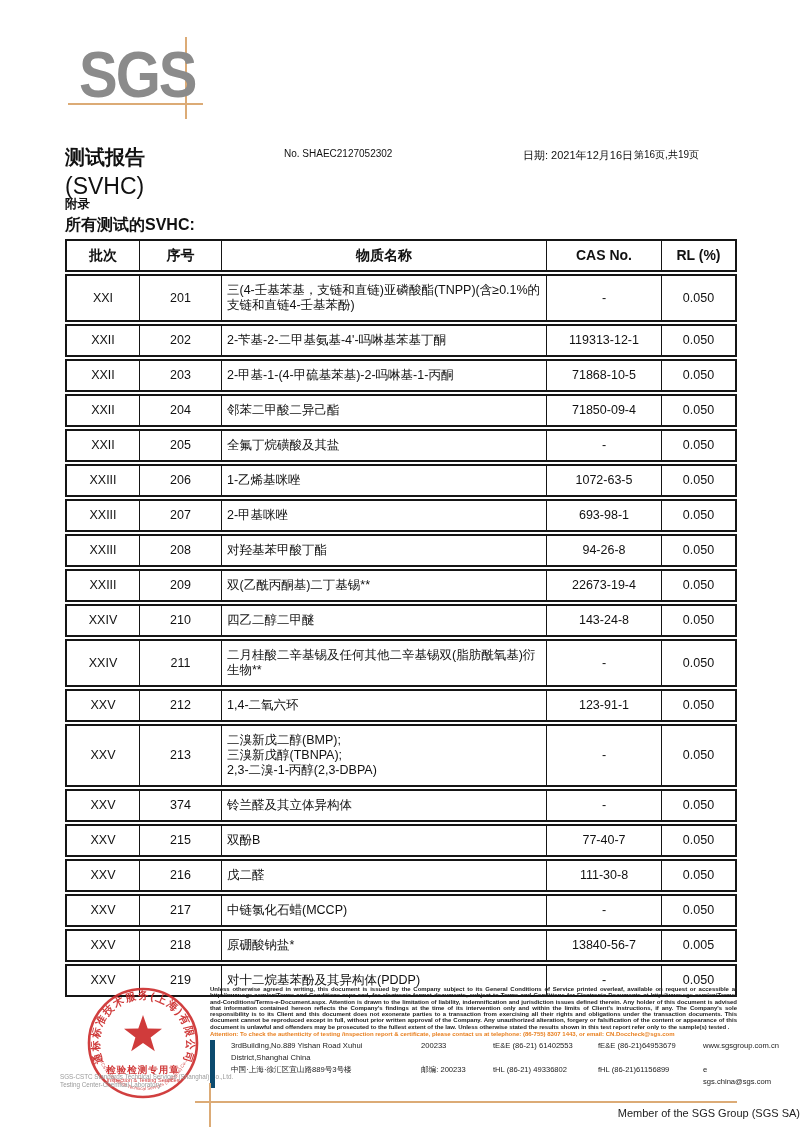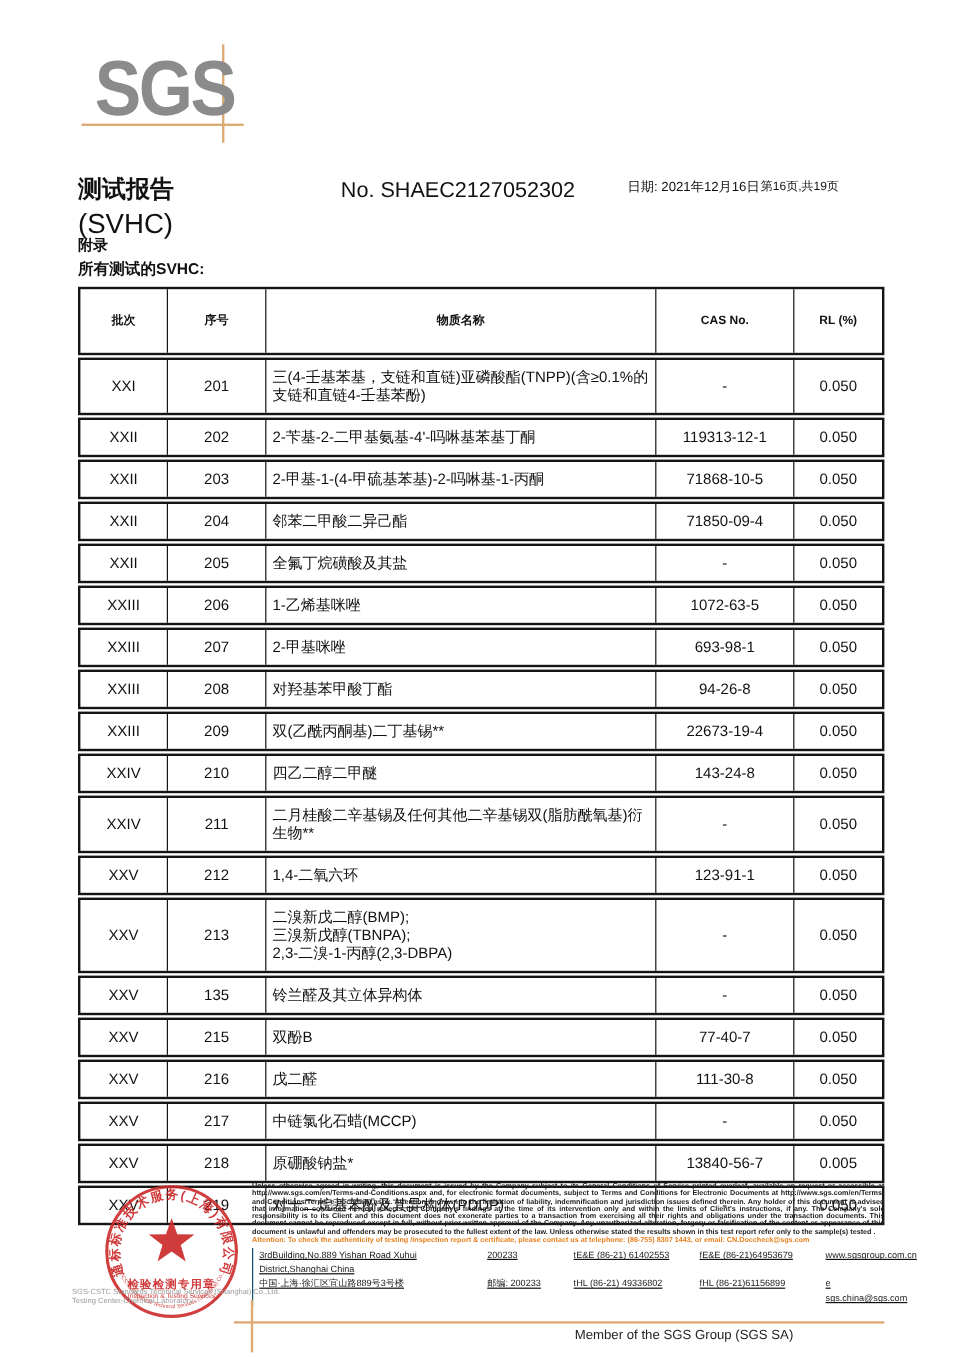--- a/index.html
+++ b/index.html
@@ -10,55 +10,55 @@
   
   .logo{position:absolute;top:34px;left:65px;width:160px;height:90px;}
   .logo-text{font-weight:bold;font-size:58px;line-height:58px;color:#8b8b8b;letter-spacing:-2px;
     transform:scaleY(1.12);transform-origin:top left;position:absolute;top:8px;left:14px;}
   .logo-hline{position:absolute;top:69px;left:3px;width:135px;height:2px;background:#dcab76;}
   .logo-vline{position:absolute;top:3px;left:120px;width:2px;height:82px;background:#dcab76;}
   
   .title-row{position:absolute;top:144px;left:0;width:800px;height:60px;}
   .doc-title{position:absolute;left:65px;top:0;font-size:20px;font-weight:bold;}
   .doc-subtitle{position:absolute;left:65px;top:29px;font-size:23px;}
-  .report-no{position:absolute;left:284px;top:4px;font-size:18px;}
+  .report-no{position:absolute;left:284px;top:4px;font-size:10px;}
   .report-date{position:absolute;left:487px;top:4px;font-size:11px;margin-left:36px;}
   .report-page{position:absolute;left:634px;top:4px;font-size:10px;}
   .appendix{position:absolute;left:65px;top:196px;font-size:12.5px;font-weight:bold;}
-  .appendix-sub{position:absolute;left:65px;top:215px;font-size:13px;font-weight:bold;}
+  .appendix-sub{position:absolute;left:65px;top:215px;font-size:16px;font-weight:bold;}
   
   .tbl{position:absolute;top:239px;left:65px;width:672px;}
   .tr{display:flex;border:2px solid #151515;margin-bottom:2px;background:#fff;}
   .th,.td{display:flex;align-items:center;justify-content:center;text-align:center;
     border-right:1.4px solid #151515;box-sizing:border-box;font-size:12.5px;line-height:15px;
     padding:7px 4px;}
   .th:last-child,.td:last-child{border-right:none;}
-  .thead .th{font-weight:bold;padding:19px 4px;font-size:10px;}
+  .thead .th{font-weight:bold;padding:7px 4px;font-size:14px;}
   .c-batch{width:73px;flex:none;}
   .c-no{width:82px;flex:none;}
   .c-name{width:325px;flex:none;justify-content:flex-start;text-align:left;white-space:pre-line;padding-left:5px;}
   .c-cas{width:115px;flex:none;}
   .c-rl{flex:1;}
   
   .footer{position:absolute;top:983px;left:60px;width:680px;height:148px;font-size:6px;}
   .stamp-svg{position:absolute;left:8px;top:0;}
   .stamp-company{position:absolute;left:0;top:90px;width:190px;color:#9a9a9a;font-size:6.3px;line-height:7.5px;}
   .legal{position:absolute;left:150px;top:3px;width:527px;}
   .disclaimer{font-size:6px;line-height:6.3px;text-align:justify;color:#222;font-weight:bold;}
   .attention{font-size:6px;line-height:6.4px;color:#e87f1e;font-weight:bold;margin-top:1px;}
-  .addr{border-left:1px solid #0c4a6e;padding-left:5px;margin-top:3px;text-decoration:underline;}
+  .addr{border-left:5px solid #0c4a6e;padding-left:16px;margin-top:3px;}
   .addr-line{display:flex;align-items:baseline;font-size:7.6px;line-height:12px;color:#222;}
   .addr-line .a1{width:190px;flex:none;}
   .addr-line .a2{width:72px;flex:none;}
   .addr-line .a3{width:105px;flex:none;}
   .addr-line .a4{width:105px;flex:none;}
   .addr-line .a5{flex:1;}
   .footer-hline{position:absolute;left:135px;top:118px;width:542px;height:2px;background:#dcab76;}
   .footer-vline{position:absolute;left:149px;top:100px;width:2px;height:44px;background:#dcab76;}
-  .member{position:absolute;left:280px;top:124px;width:460px;text-align:center;
+  .member{position:absolute;left:280px;top:124px;width:460px;text-align:right;
     font-size:11px;color:#222;}
 </style>
 </head>
 <body>
 
 <div class="page">
 
   <div class="logo">
     <div class="logo-hline"></div>
     <div class="logo-vline"></div>
@@ -187,21 +187,21 @@
           <div class="td c-no">213</div>
           <div class="td c-name">二溴新戊二醇(BMP);
 三溴新戊醇(TBNPA);
 2,3-二溴-1-丙醇(2,3-DBPA)</div>
           <div class="td c-cas">-</div>
           <div class="td c-rl">0.050</div>
         </div>
 
         <div class="tr">
           <div class="td c-batch">XXV</div>
-          <div class="td c-no">135</div>
+          <div class="td c-no">374</div>
           <div class="td c-name">铃兰醛及其立体异构体</div>
           <div class="td c-cas">-</div>
           <div class="td c-rl">0.050</div>
         </div>
 
         <div class="tr">
           <div class="td c-batch">XXV</div>
           <div class="td c-no">215</div>
           <div class="td c-name">双酚B</div>
           <div class="td c-cas">77-40-7</div>

